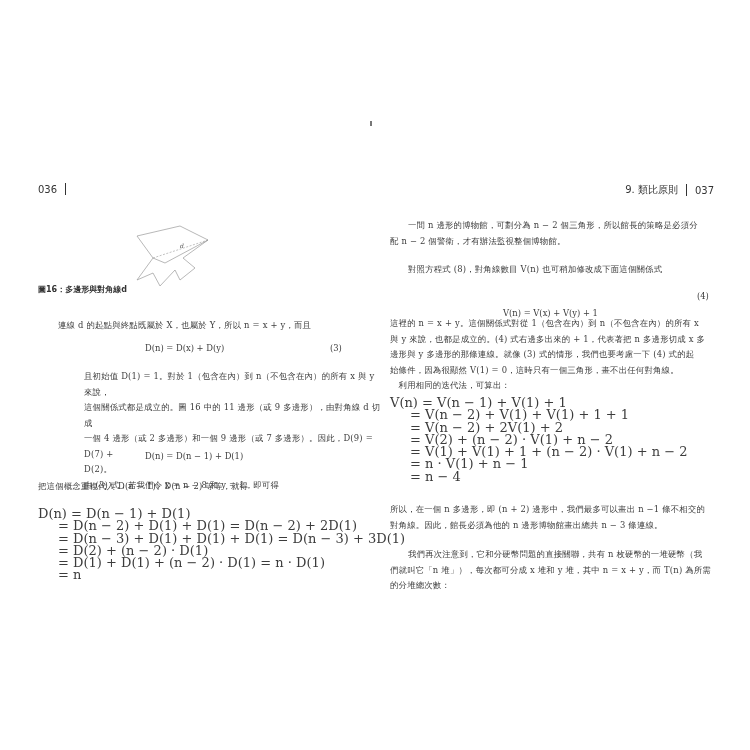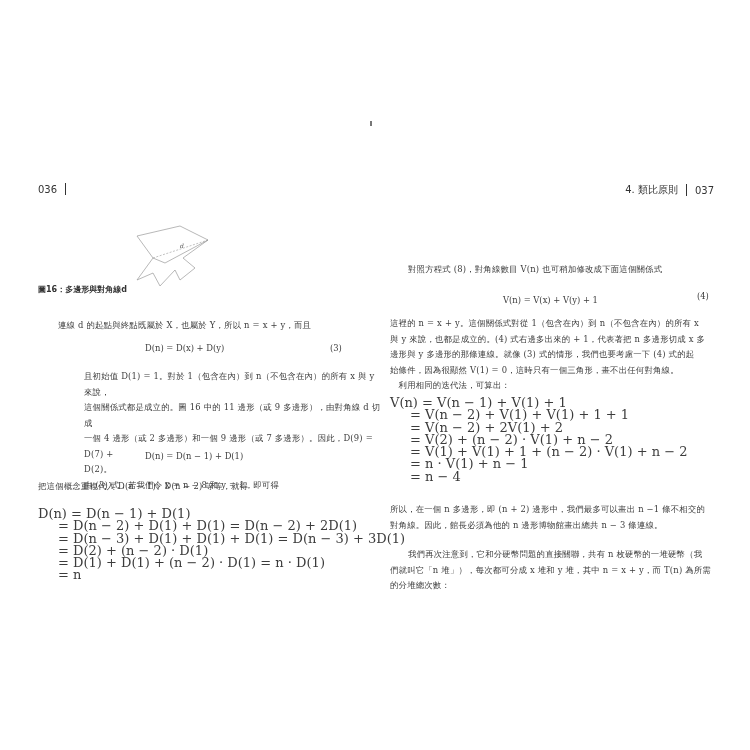--- a/index.html
+++ b/index.html
@@ -69,29 +69,33 @@
       <div class="cont">= D(n − 2) + D(1) + D(1) = D(n − 2) + 2D(1)</div>
       <div class="cont">= D(n − 3) + D(1) + D(1) + D(1) = D(n − 3) + 3D(1)</div>
       <div class="cont">= D(2) + (n − 2) · D(1)</div>
       <div class="cont">= D(1) + D(1) + (n − 2) · D(1) = n · D(1)</div>
       <div class="cont">= n</div>
     </div>
   </div>
 
   <div class="page page-right">
     <div class="header">
-      <span>4. 類比原則</span>
+      <span>9. 類比原則</span>
       <span class="bar"></span>
       <span>037</span>
     </div>
 
+    <div class="para" style="left:15px; top:218px; width:335px;">
+      <div style="padding-left:18px;">一間 n 邊形的博物館，可劃分為 n − 2 個三角形，所以館長的策略是必須分</div>
+      <div>配 n − 2 個警衛，才有辦法監視整個博物館。</div>
+    </div>
 
     <div class="para" style="left:33px; top:262px;">對照方程式 (8)，對角線數目 V(n) 也可稍加修改成下面這個關係式</div>
 
-    <div class="eq" style="left:128px; top:295px;">V(n) = V(x) + V(y) + 1</div>
+    <div class="eq" style="left:128px; top:308px;">V(n) = V(x) + V(y) + 1</div>
     <div class="eq-num" style="left:322px; top:291px;">(4)</div>
 
     <div class="para" style="left:15px; top:316px; width:340px;">
       <div>這裡的 n = x + y。這個關係式對從 1（包含在內）到 n（不包含在內）的所有 x</div>
       <div>與 y 來說，也都是成立的。(4) 式右邊多出來的 + 1，代表著把 n 多邊形切成 x 多</div>
       <div>邊形與 y 多邊形的那條連線。就像 (3) 式的情形，我們也要考慮一下 (4) 式的起</div>
       <div>始條件，因為很顯然 V(1) = 0，這時只有一個三角形，畫不出任何對角線。</div>
       <div>　利用相同的迭代法，可算出：</div>
     </div>
 

